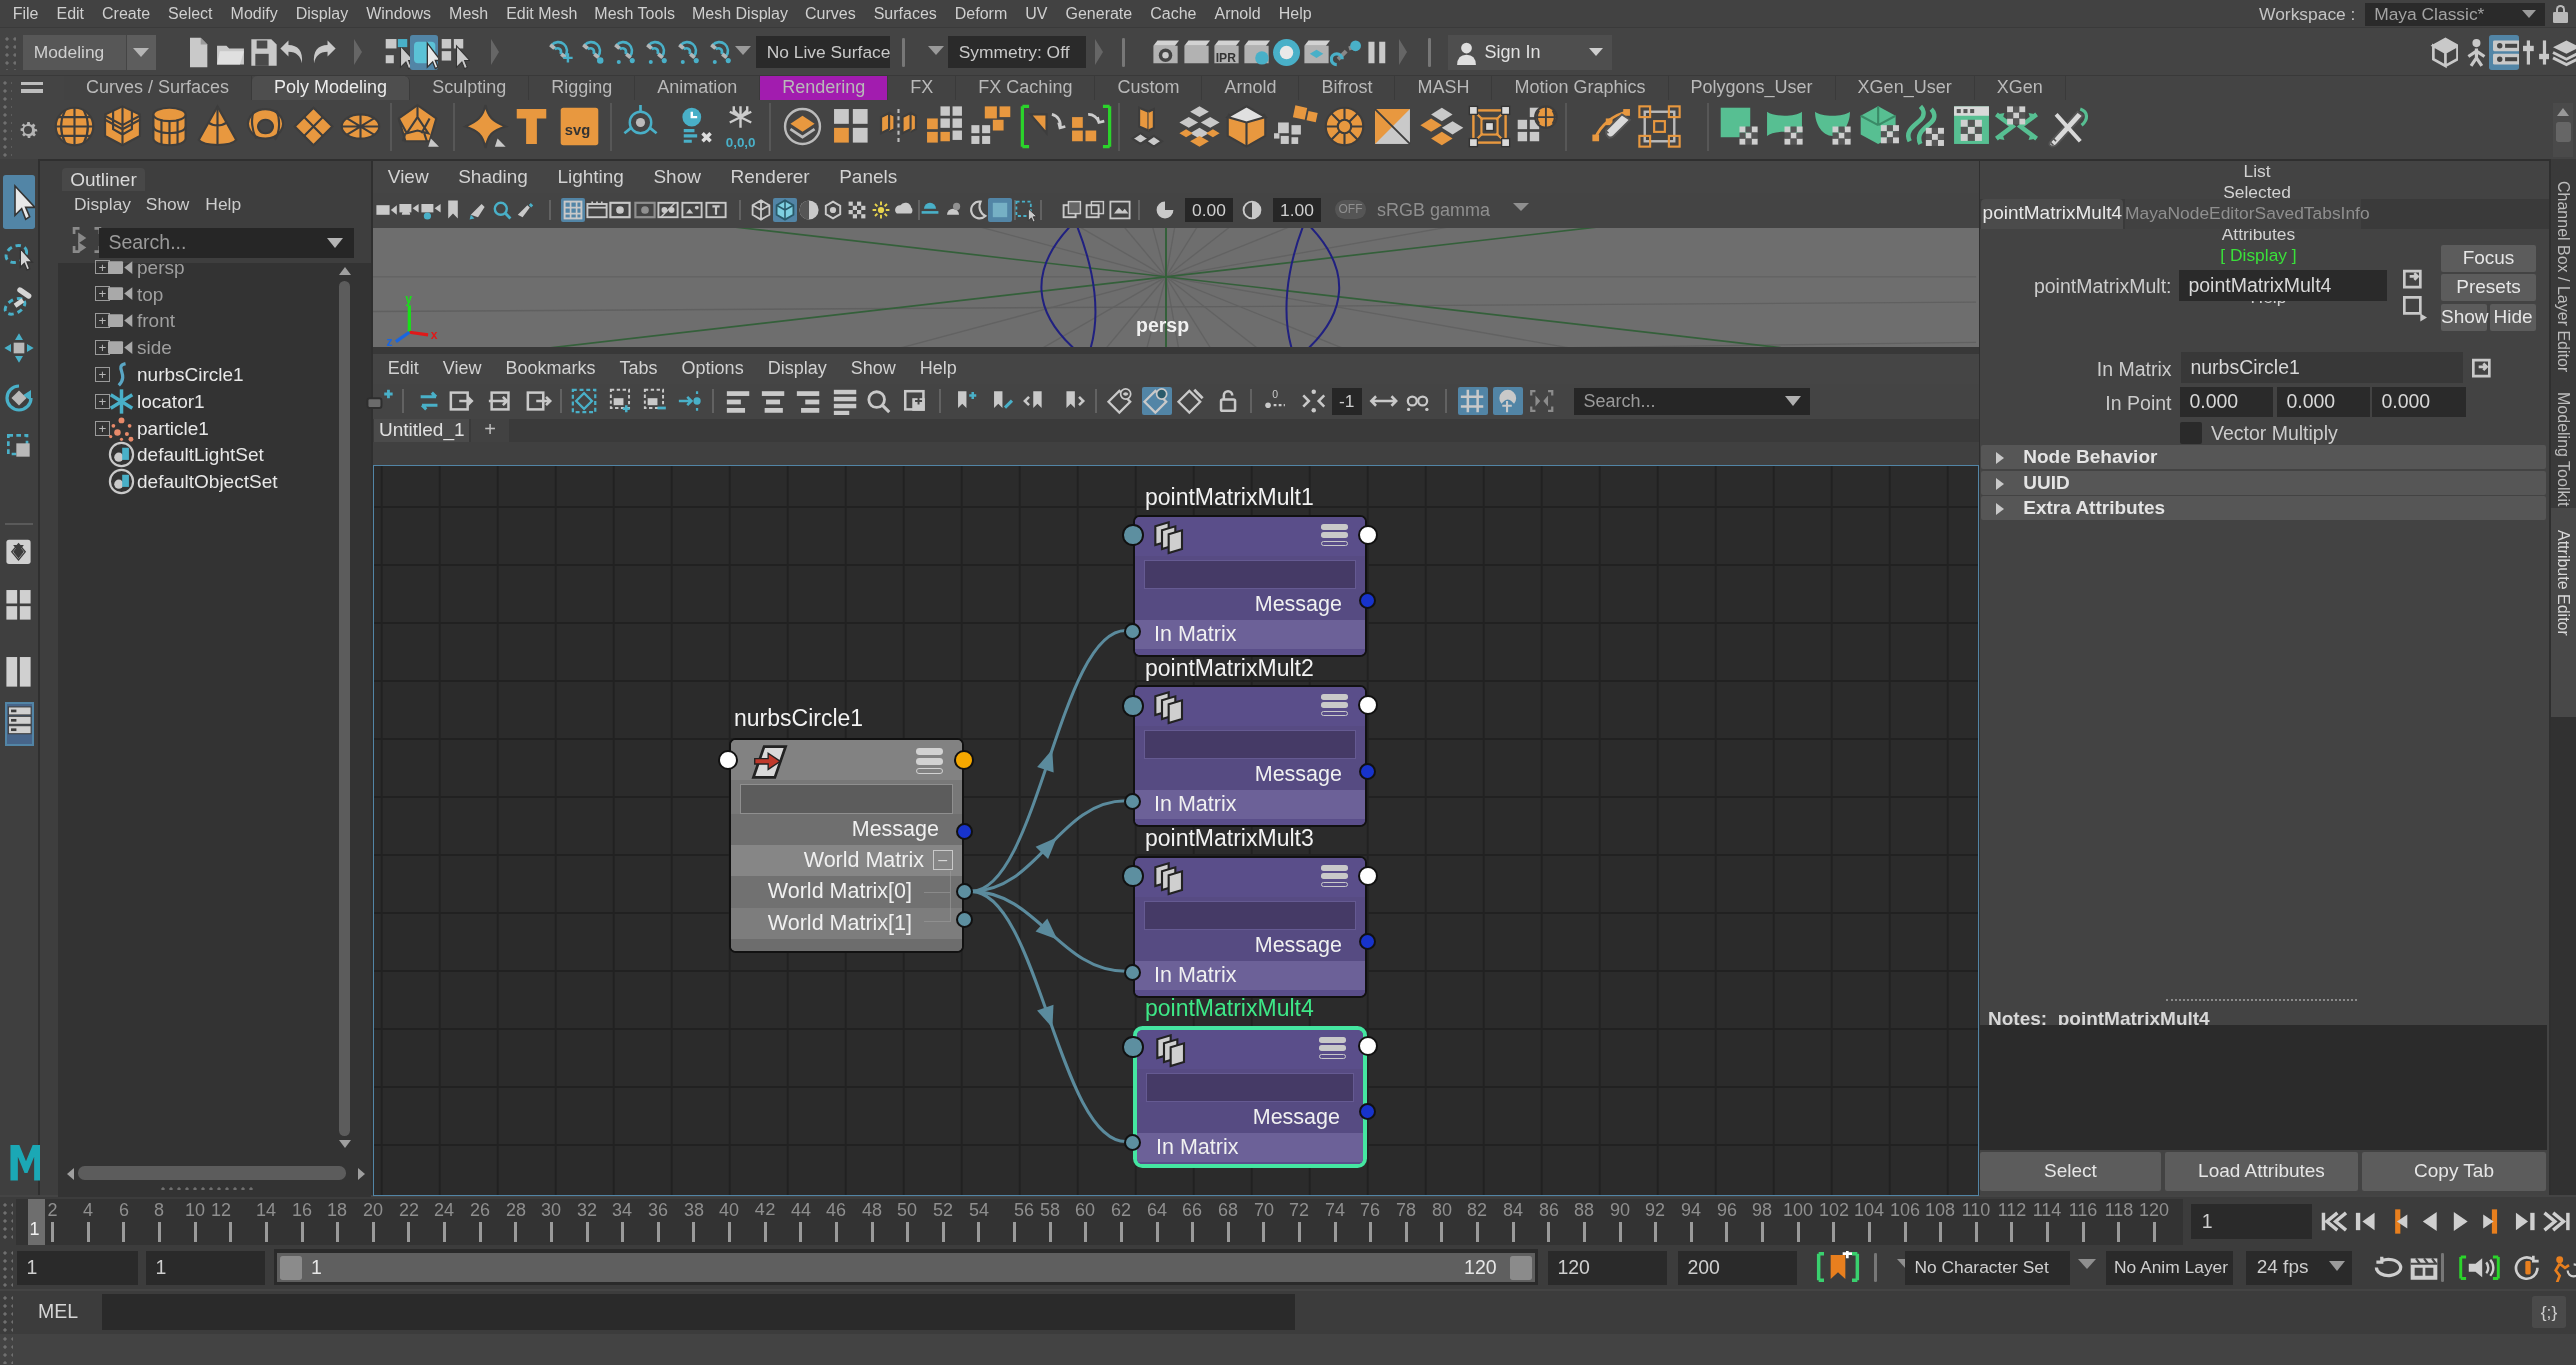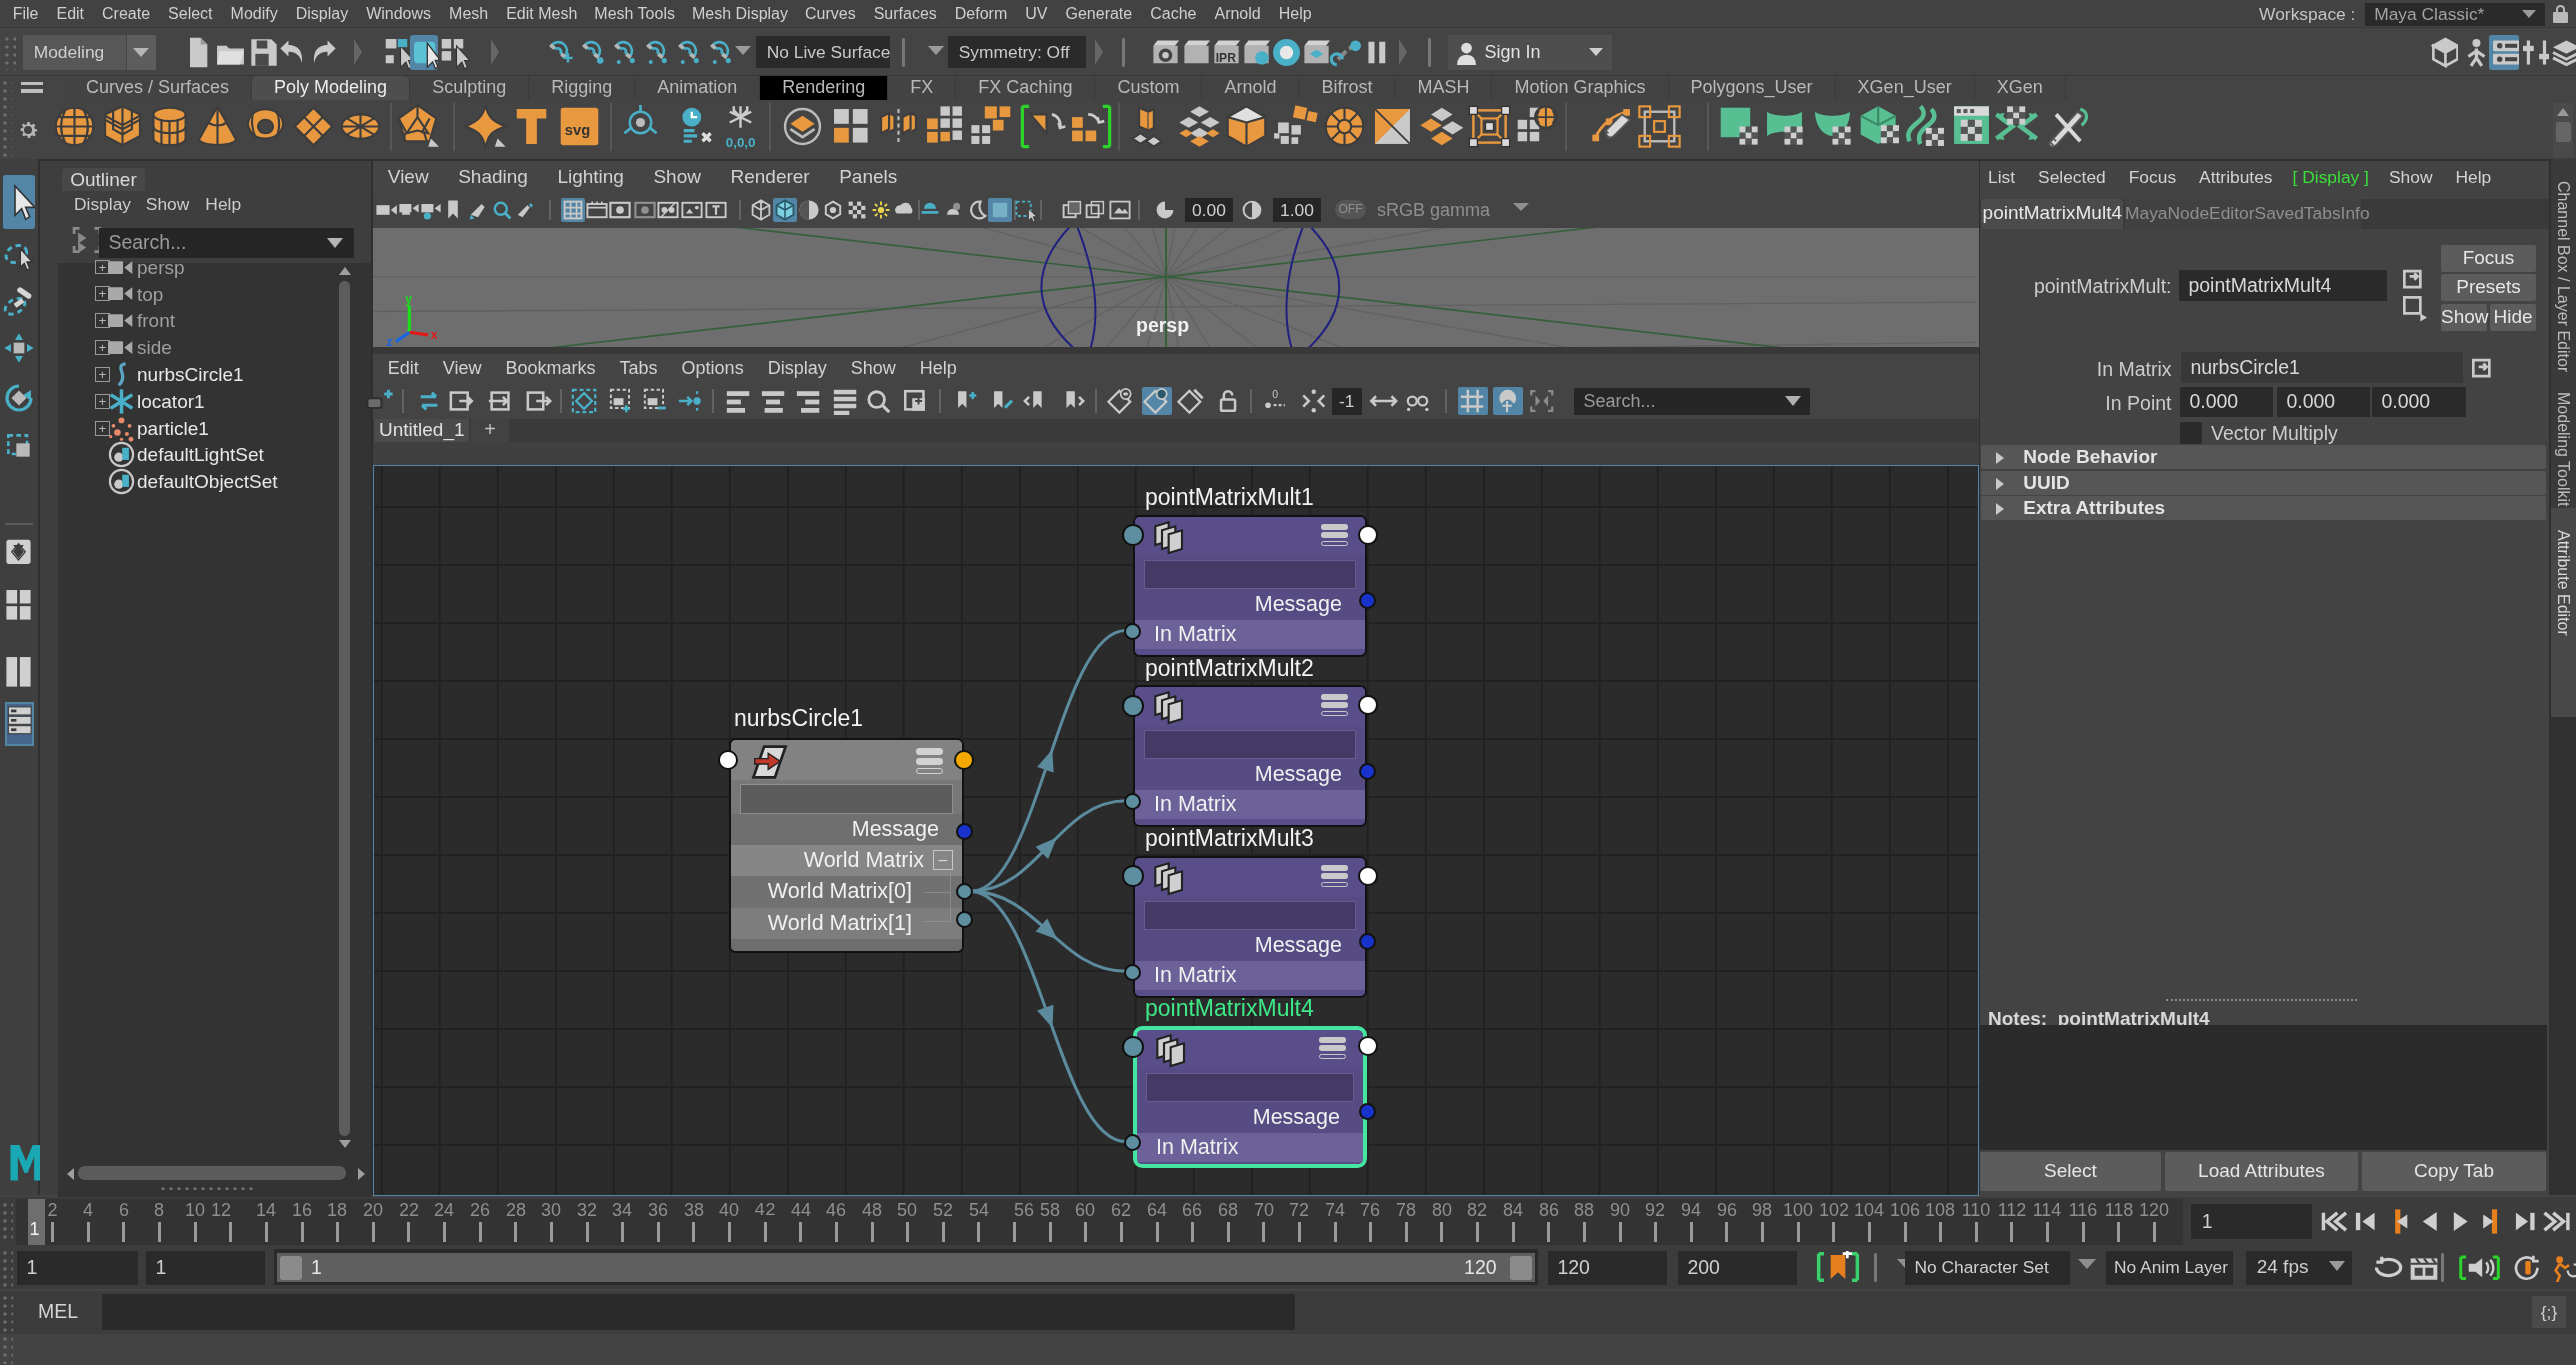--- a/index.html
+++ b/index.html
@@ -270,21 +270,21 @@
   <svg class="abs" style="left:16px;top:42px;" width="24" height="24" viewBox="0 0 24 24">
         <path fill="#b5b5b5" d="M12 8a4 4 0 100 8 4 4 0 000-8zm9.4 5.6l-2.1-.4a7 7 0 01-.7 1.7l1.3 1.8-1.8 1.8-1.8-1.3a7 7 0 01-1.7.7l-.4 2.1h-2.4l-.4-2.1a7 7 0 01-1.7-.7l-1.8 1.3-1.8-1.8 1.3-1.8a7 7 0 01-.7-1.7l-2.1-.4v-2.4l2.1-.4a7 7 0 01.7-1.7L5.6 7.4l1.8-1.8 1.8 1.3a7 7 0 011.7-.7l.4-2.1h2.4l.4 2.1a7 7 0 011.7.7l1.8-1.3 1.8 1.8-1.3 1.8a7 7 0 01.7 1.7l2.1.4z"></path>
         <circle cx="12" cy="12" r="3" fill="#444444"></circle>
       </svg>
   <div id="shelftabs" class="row abs" style="left:64px;top:0;height:24px;">
         <div style="height:24px;padding:0 22px;font-size:18px;line-height:23px;white-space:nowrap;color:#b9b9b9;background:#434343;border-right:1.3px solid #3a3a3a;">Curves / Surfaces</div>
         <div style="height:24px;padding:0 22px;font-size:18px;line-height:23px;white-space:nowrap;color:#ececec;background:#4e4e4e;border-right:1.3px solid #3a3a3a;border-radius:5.4px 5.4px 0 0;">Poly Modeling</div>
         <div style="height:24px;padding:0 22px;font-size:18px;line-height:23px;white-space:nowrap;color:#b9b9b9;background:#434343;border-right:1.3px solid #3a3a3a;">Sculpting</div>
         <div style="height:24px;padding:0 22px;font-size:18px;line-height:23px;white-space:nowrap;color:#b9b9b9;background:#434343;border-right:1.3px solid #3a3a3a;">Rigging</div>
         <div style="height:24px;padding:0 22px;font-size:18px;line-height:23px;white-space:nowrap;color:#b9b9b9;background:#434343;border-right:1.3px solid #3a3a3a;">Animation</div>
-        <div style="height:24px;padding:0 22px;font-size:18px;line-height:23px;white-space:nowrap;color:#b9b9b9;background:#000000;border-right:1.3px solid #3a3a3a;">Rendering</div>
+        <div style="height:24px;padding:0 22px;font-size:18px;line-height:23px;white-space:nowrap;color:#b9b9b9;background:#a21caf;border-right:1.3px solid #3a3a3a;">Rendering</div>
         <div style="height:24px;padding:0 22px;font-size:18px;line-height:23px;white-space:nowrap;color:#b9b9b9;background:#434343;border-right:1.3px solid #3a3a3a;">FX</div>
         <div style="height:24px;padding:0 22px;font-size:18px;line-height:23px;white-space:nowrap;color:#b9b9b9;background:#434343;border-right:1.3px solid #3a3a3a;">FX Caching</div>
         <div style="height:24px;padding:0 22px;font-size:18px;line-height:23px;white-space:nowrap;color:#b9b9b9;background:#434343;border-right:1.3px solid #3a3a3a;">Custom</div>
         <div style="height:24px;padding:0 22px;font-size:18px;line-height:23px;white-space:nowrap;color:#b9b9b9;background:#434343;border-right:1.3px solid #3a3a3a;">Arnold</div>
         <div style="height:24px;padding:0 22px;font-size:18px;line-height:23px;white-space:nowrap;color:#b9b9b9;background:#434343;border-right:1.3px solid #3a3a3a;">Bifrost</div>
         <div style="height:24px;padding:0 22px;font-size:18px;line-height:23px;white-space:nowrap;color:#b9b9b9;background:#434343;border-right:1.3px solid #3a3a3a;">MASH</div>
         <div style="height:24px;padding:0 22px;font-size:18px;line-height:23px;white-space:nowrap;color:#b9b9b9;background:#434343;border-right:1.3px solid #3a3a3a;">Motion Graphics</div>
         <div style="height:24px;padding:0 22px;font-size:18px;line-height:23px;white-space:nowrap;color:#b9b9b9;background:#434343;border-right:1.3px solid #3a3a3a;">Polygons_User</div>
         <div style="height:24px;padding:0 22px;font-size:18px;line-height:23px;white-space:nowrap;color:#b9b9b9;background:#434343;border-right:1.3px solid #3a3a3a;">XGen_User</div>
         <div style="height:24px;padding:0 22px;font-size:18px;line-height:23px;white-space:nowrap;color:#b9b9b9;background:#434343;border-right:1.3px solid #3a3a3a;">XGen</div>
@@ -1388,21 +1388,21 @@
             <div style="position:absolute;left:771px;top:529px;font-size:23px;color:#3ee887;white-space:nowrap;">pointMatrixMult4</div>
             <div style="position:absolute;left:748px;top:570px;width:21.5px;height:21.5px;border-radius:50%;background:#5d8fa0;border:2.7px solid #111;"></div>
             <div style="position:absolute;left:984px;top:570px;width:20px;height:20px;border-radius:50%;background:#fff;border:2.7px solid #111;"></div>
             <div style="position:absolute;left:985px;top:637px;width:17.4px;height:17.4px;border-radius:50%;background:#1733cc;border:2.7px solid #111;"></div>
             <div style="position:absolute;left:750px;top:668px;width:17.4px;height:17.4px;border-radius:50%;background:#5d8fa0;border:2.7px solid #111;"></div>
           </div>
     </div>
   </div>
 
   <div class="abs" style="left:1980px;top:2px;width:569px;height:1034px;background:#434343;" id="attred">
-        <div class="row" style="position:absolute;left:0;top:0;width:100%;height:32px;font-size:17.4px;color:#d2d2d2;padding-left:8px;">
+        <div class="row" style="position:absolute;left:0;top:0;width:100%;height:32px;font-size:17.4px;color:#d2d2d2;padding-left:8px;flex-direction:column;">
           <span style="margin-right:23px;">List</span>
           <span style="margin-right:23px;">Selected</span>
           <span style="margin-right:23px;">Focus</span>
           <span style="margin-right:20px;">Attributes</span>
           <span style="margin-right:20px;color:#3ae03a;">[ Display ]</span>
           <span style="margin-right:23px;">Show</span>
           <span>Help</span>
         </div>
         <div style="position:absolute;left:0;top:38px;width:100%;height:29.5px;background:#3a3a3a;">
           <div style="position:absolute;left:1.3px;top:0;width:142px;height:29.5px;background:#4b4b4b;color:#e8e8e8;font-size:19px;text-align:center;line-height:28px;border-radius:4px 4px 0 0;">pointMatrixMult4</div>

